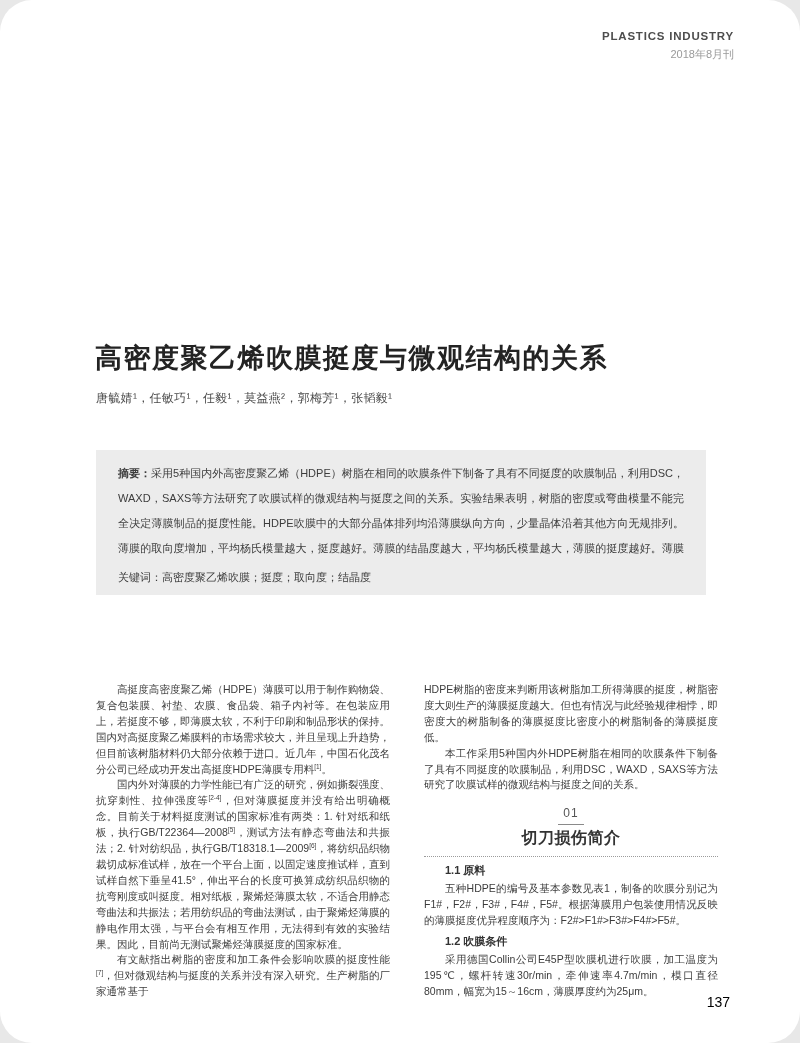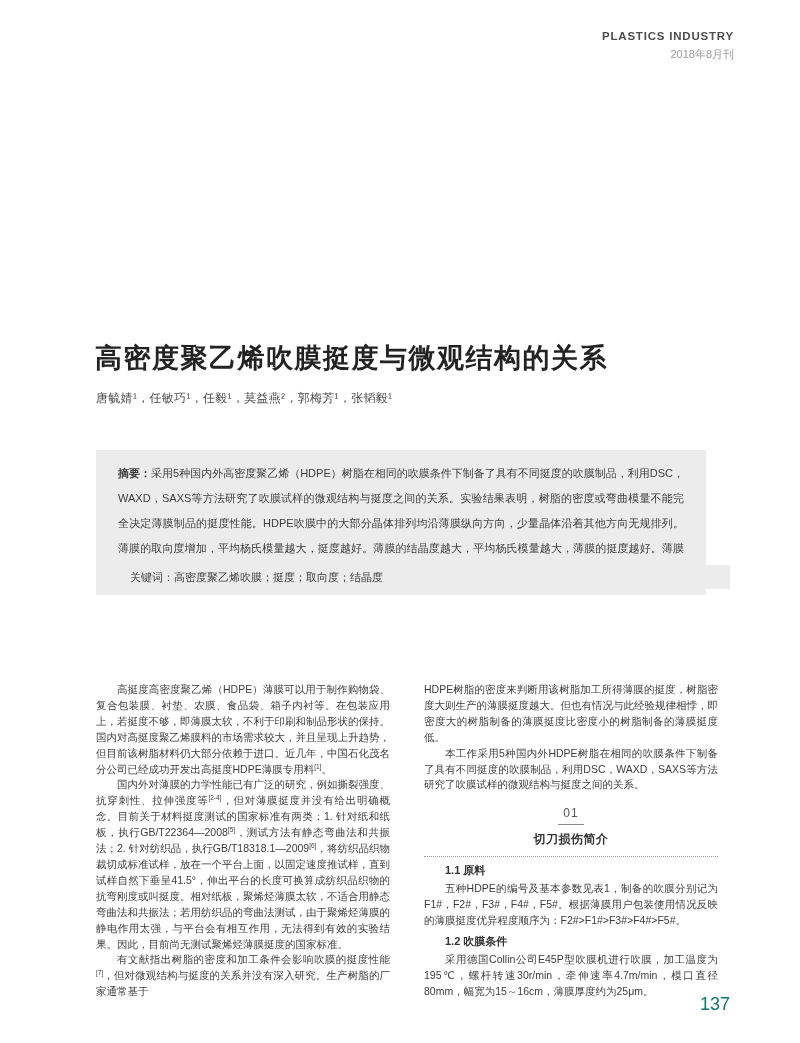--- a/index.html
+++ b/index.html
@@ -1,20 +1,21 @@
 <!DOCTYPE html>
 <html><head>
 <meta charset="utf-8">
 <style>
   html,body { margin:0; padding:0; background:#e8e8e8; }
   .page {
     position:relative; width:800px; height:1043px; margin:0 auto;
     background:#ffffff; overflow:hidden;
     font-family:"Liberation Sans","DejaVu Sans",sans-serif;
     color:#3d3d3d;
+    border-radius:32px;
   }
 
   
   .journal-header { position:absolute; top:30px; right:66px; text-align:right; }
   .journal-name { font-size:11.5px; font-weight:bold; color:#4d4d4d; letter-spacing:0.8px; }
   .journal-issue { font-size:11px; color:#9a9a9a; margin-top:5px; }
 
   
   .article-title { position:absolute; left:95px; top:340px; font-size:27px; font-weight:bold; color:#232323; letter-spacing:1.5px; white-space:nowrap; }
   .authors { position:absolute; left:96px; top:390px; font-size:12px; color:#4a4a4a; letter-spacing:0.3px; }
@@ -22,38 +23,38 @@
 
   
   .abstract-box {
     position:absolute; left:96px; top:450px; width:566px;
     padding:11px 22px 9px 22px; font-size:11px; line-height:25px;
     text-align:justify; color:#3c3c3c;
   }
   .abstract-label { font-weight:bold; }
   .keywords-box {
     position:absolute; left:96px; top:565px; width:566px;
-    padding:5px 34px; font-size:11px; line-height:14px; color:#3c3c3c;
+    padding:5px 22px; font-size:11px; line-height:14px; color:#3c3c3c;
   }
 
   
   .columns { position:absolute; left:96px; top:682px; width:622px; display:flex; gap:34px; }
   .col { width:294px; font-size:10.5px; line-height:15.9px; text-align:justify; color:#3c3c3c; }
   .col p { margin:0; }
   .col p.indent { text-indent:2em; }
   .col sup { font-size:6.5px; line-height:0; vertical-align:super; letter-spacing:0; }
 
   .section-head { margin:13px 0 5px 0; text-align:center; }
   .section-number { display:inline-block; font-size:12px; color:#555555; letter-spacing:1px; padding:0 5px 2px 5px; border-bottom:1px solid #8a8a8a; }
-  .section-title { font-size:12px; font-weight:bold; color:#333333; margin-top:7px; letter-spacing:0.5px; }
+  .section-title { font-size:16px; font-weight:bold; color:#333333; margin-top:7px; letter-spacing:0.5px;font-family:Liberation Mono, monospace; }
   .section-rule { border-bottom:1px dotted #9b9b9b; margin:8px 0 6px 0; }
 
   .col h3.sub { font-size:11px; font-weight:bold; color:#333333; margin:5px 0 2px 0; padding-left:21px; }
 
-  .page-number { position:absolute; right:70px; top:994px; font-size:18px; color:#0f766e; }
+  .page-number { position:absolute; right:70px; top:994px; font-size:14px; color:#000000; }
 </style>
 </head>
 <body>
 
 <div class="page">
 
   <div class="journal-header">
     <div class="journal-name">PLASTICS INDUSTRY</div>
     <div class="journal-issue">2018年8月刊</div>
   </div>

